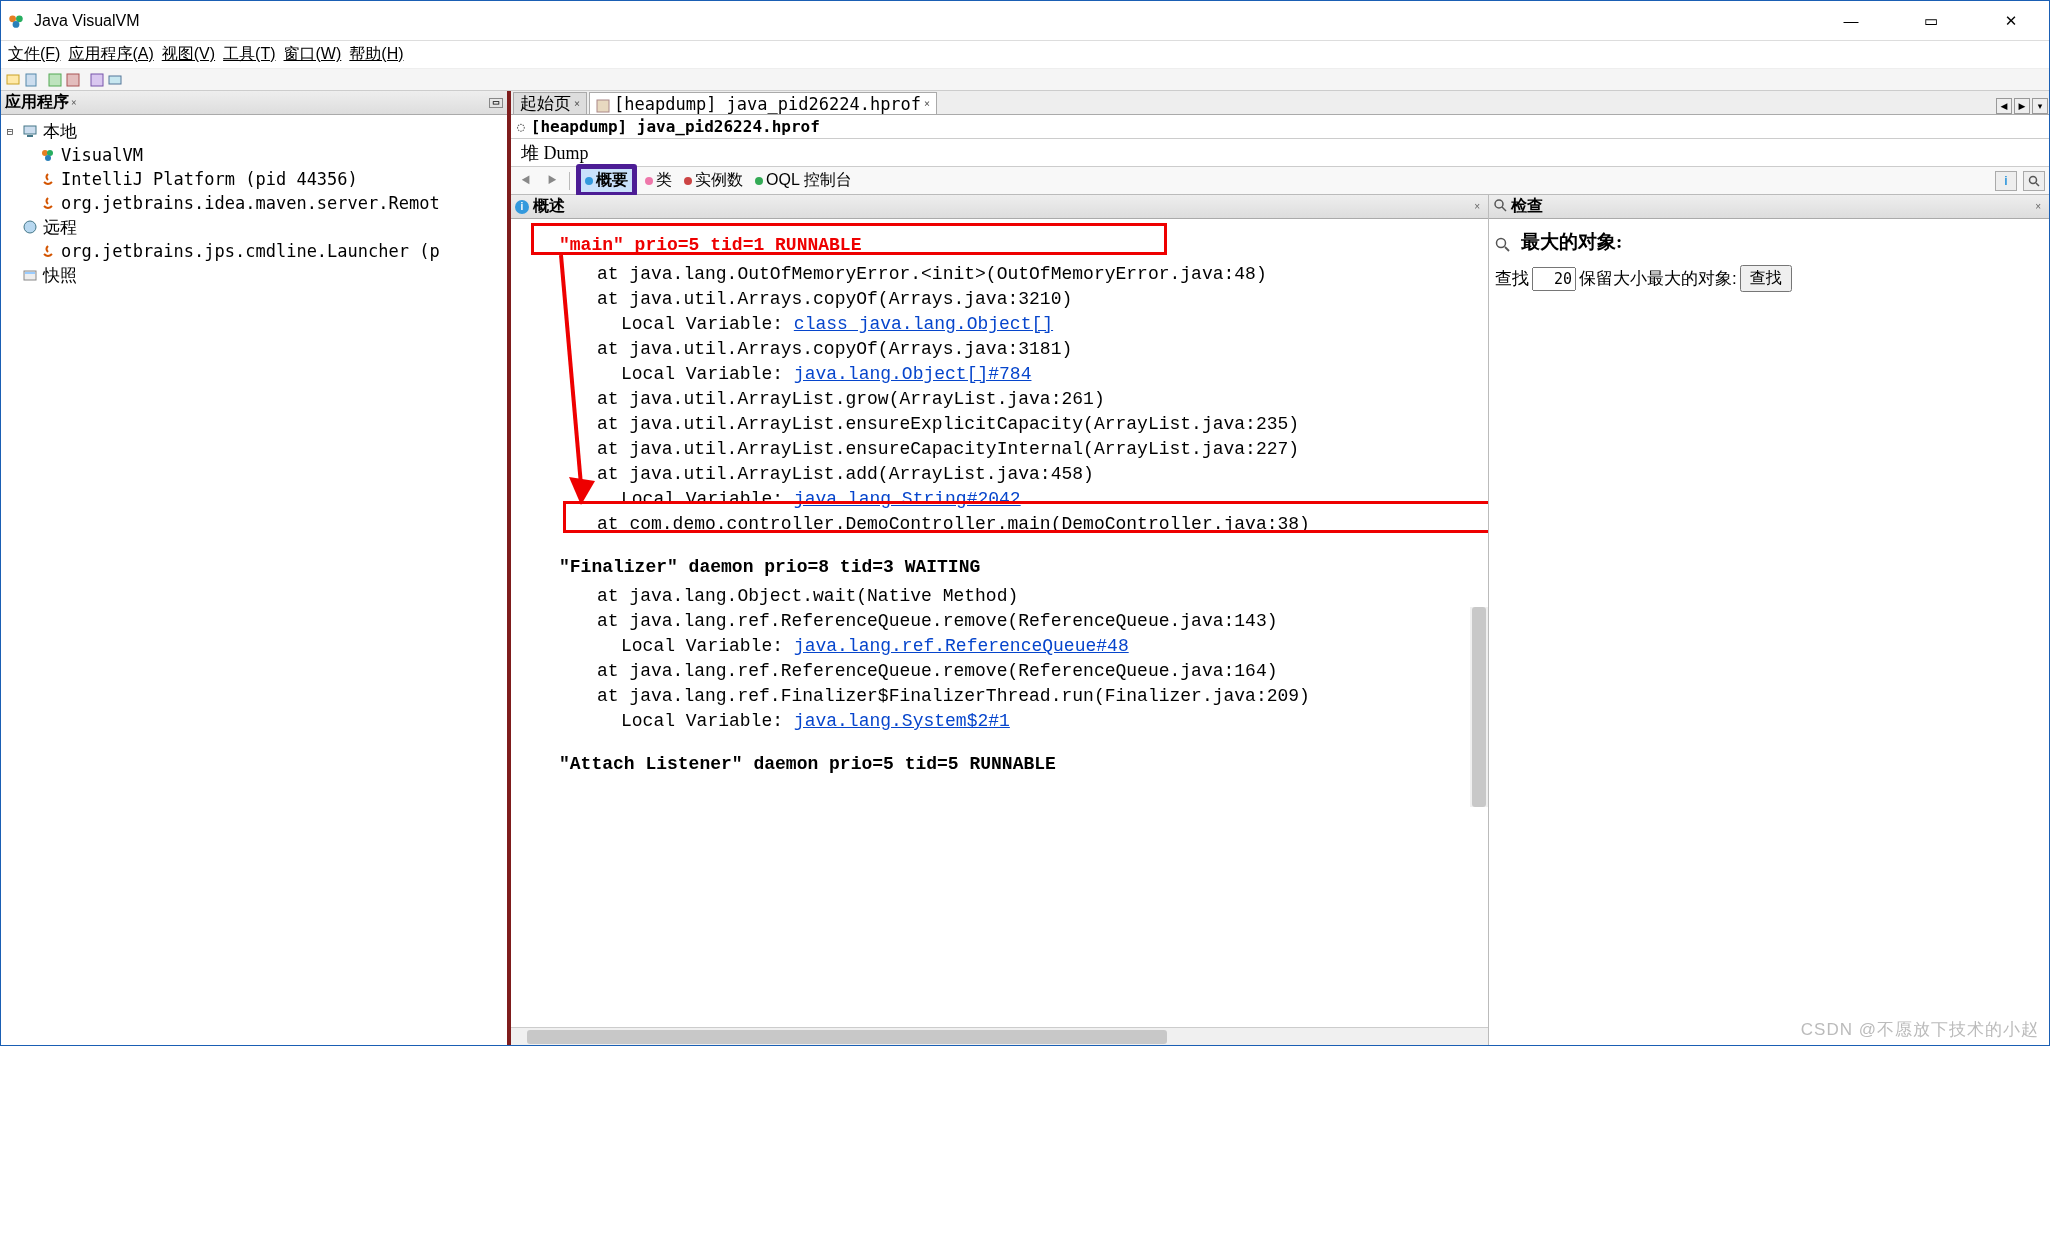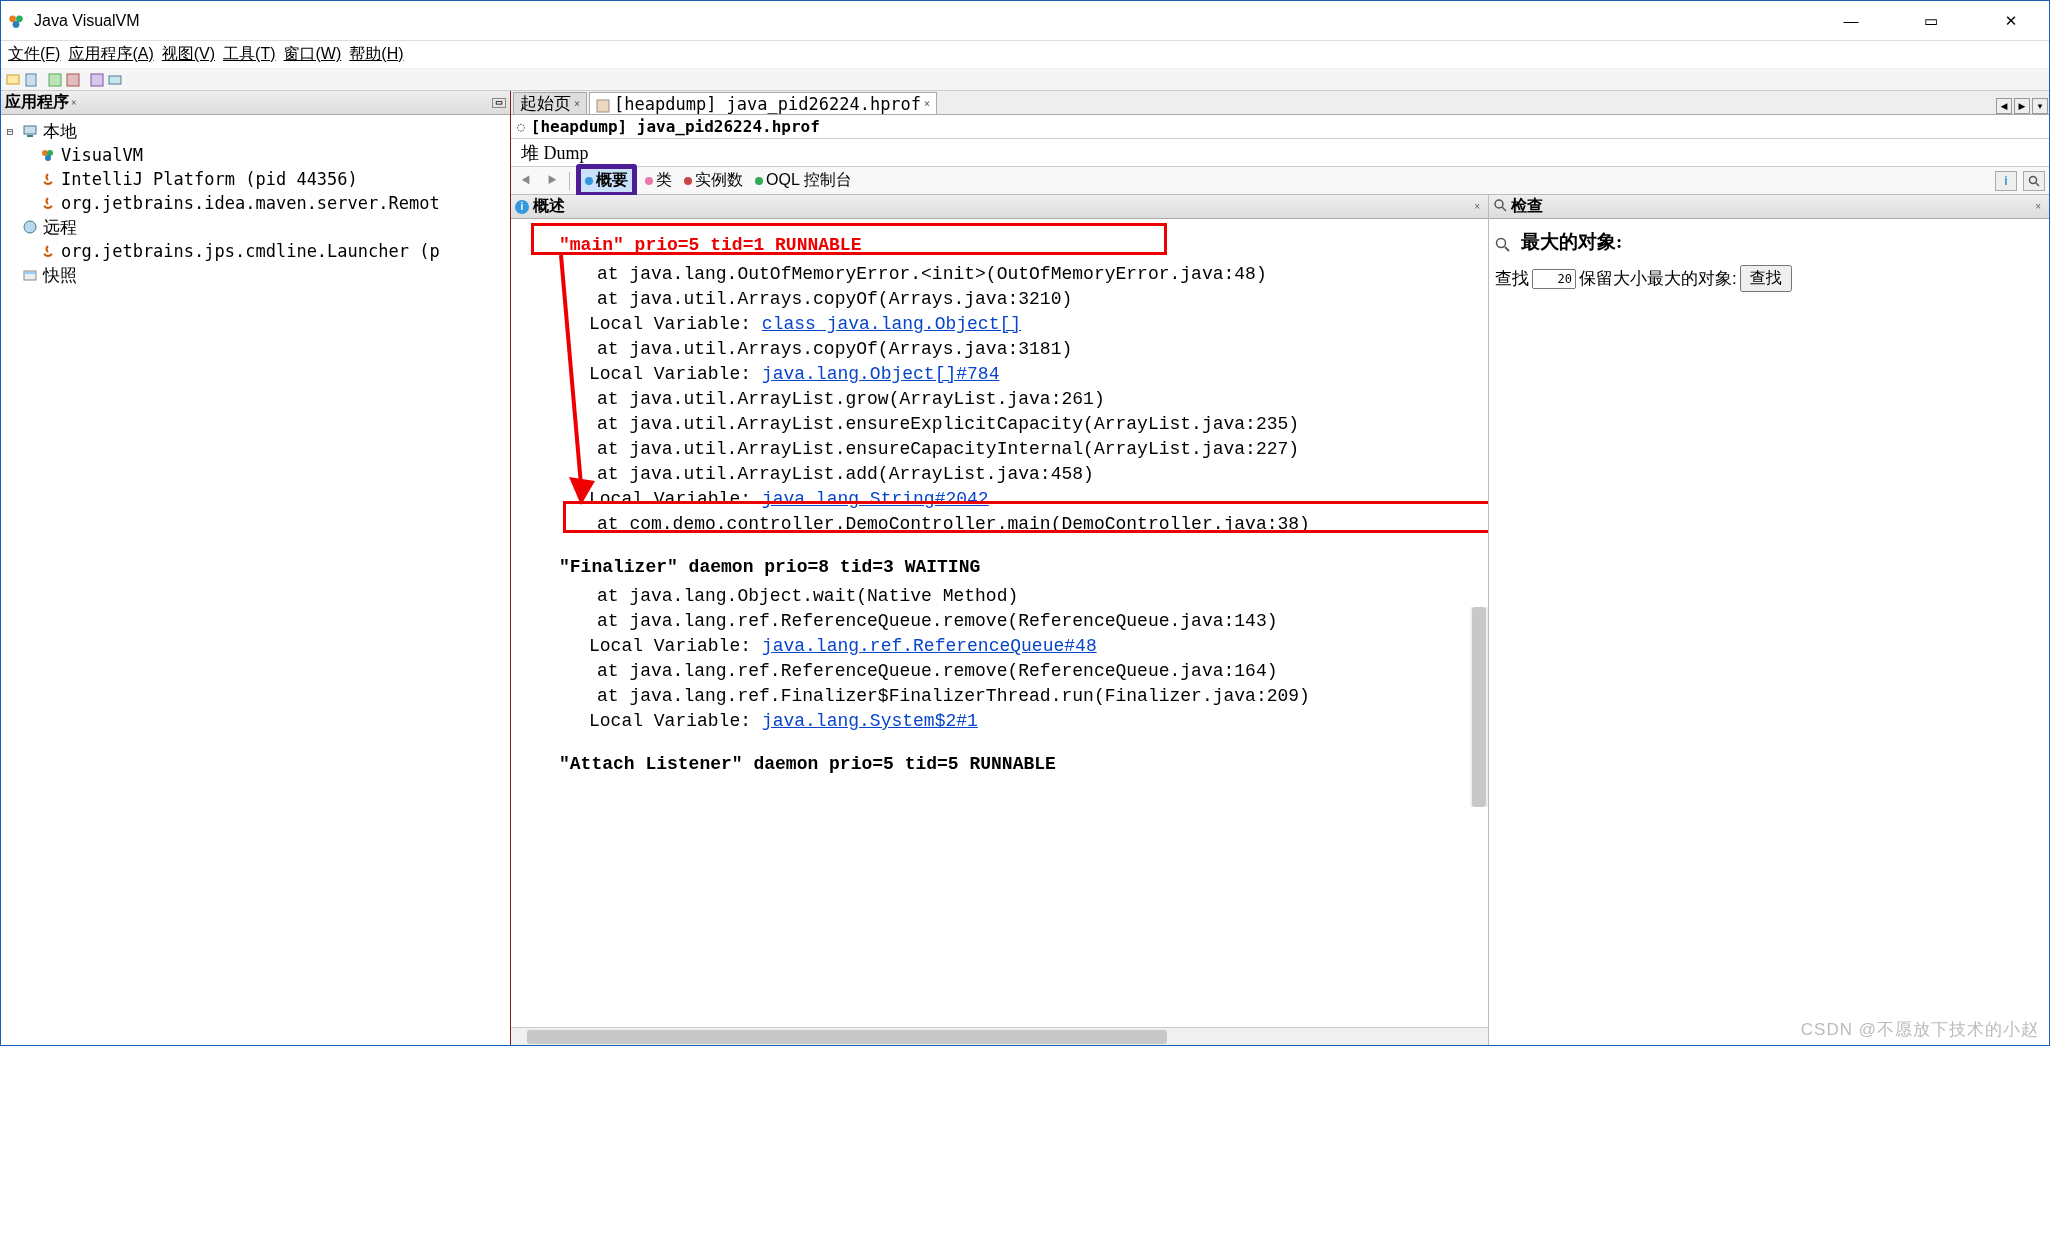--- a/index.html
+++ b/index.html
@@ -9,21 +9,21 @@
   .titlebar .app-icon{width:20px;height:20px;margin-right:8px;display:flex;align-items:center;justify-content:center;}
   .titlebar .title{font-size:16px;flex:1;}
   .win-controls{display:flex;gap:30px;margin-right:8px;}
   .win-controls .ctl{width:50px;height:30px;display:flex;align-items:center;justify-content:center;font-size:15px;font-family:Arial;}
   .menubar{height:28px;display:flex;align-items:center;padding:0 5px;gap:4px;background:#fff;border-bottom:1px solid #eee;font-size:16px;}
   .menubar .mitem{padding:2px 2px;cursor:default;text-decoration:underline;}
   .toolbar{height:22px;display:flex;align-items:center;padding:1px 4px;gap:2px;background:#f5f5f5;border-bottom:1px solid #ccc;}
   .toolbar .tb-ico{width:16px;height:16px;display:flex;align-items:center;justify-content:center;}
   .toolbar .sep{width:4px;}
   .content{flex:1;display:flex;min-height:0;}
-  .left-panel{width:510px;border-right:1px solid #7f1d1d;display:flex;flex-direction:column;background:#fff;}
+  .left-panel{width:510px;border-right:4px solid #7f1d1d;display:flex;flex-direction:column;background:#fff;}
   .panel-head{background:linear-gradient(#eee,#ddd);border-bottom:1px solid #aaa;height:24px;display:flex;align-items:center;padding:0 4px;font-size:16px;font-weight:bold;font-family:SimSun,serif;}
   .panel-head .close-x{font-size:10px;margin-left:2px;color:#555;}
   .panel-head .spacer{flex:1;}
   .panel-head .min-ico{width:14px;height:10px;border:1px solid #888;font-size:8px;display:flex;align-items:center;justify-content:center;}
   .tree{flex:1;padding:4px 2px;font-family:"NSimSun","SimSun",monospace;font-size:17px;overflow:auto;}
   .tree-row{display:flex;align-items:center;height:24px;white-space:nowrap;}
   .tree-row .exp{width:14px;text-align:center;font-size:11px;color:#444;}
   .tree-row .nico{width:18px;height:18px;margin:0 4px;display:flex;align-items:center;justify-content:center;}
   .indent1{padding-left:18px;}
   .right-area{flex:1;display:flex;flex-direction:column;min-width:0;}
@@ -48,34 +48,34 @@
   .split{flex:1;display:flex;min-height:0;}
   .center-col{flex:1;display:flex;flex-direction:column;min-width:0;border-right:1px solid #bbb;}
   .section-head{height:24px;background:linear-gradient(#eee,#ddd);border-bottom:1px solid #aaa;display:flex;align-items:center;padding:0 4px;font-size:15px;}
   .section-head .shico{width:14px;height:14px;border-radius:50%;background:#39d;color:#fff;font-size:10px;display:flex;align-items:center;justify-content:center;margin-right:4px;font-weight:bold;}
   .section-head .shtxt{font-weight:bold;font-family:SimSun;font-size:16px;}
   .section-head .shx{margin-left:auto;font-size:10px;color:#666;padding-right:4px;}
   .stack-body{flex:1;overflow:auto;padding:14px 20px 10px 20px;font-family:"NSimSun","Courier New",monospace;font-size:18px;line-height:25px;position:relative;background:#fff;}
   .stack-body .thread{font-weight:bold;margin-top:18px;margin-bottom:4px;margin-left:28px;}
   .stack-body .thread.first{margin-top:0;color:#e00;margin-left:28px;}
   .stack-body .st{margin-left:66px;white-space:nowrap;}
-  .stack-body .lv{margin-left:58px;white-space:nowrap;}
+  .stack-body .lv{margin-left:90px;white-space:nowrap;}
   .stack-body a.link{color:#0645cc;text-decoration:underline;}
   .redbox{position:absolute;border:3px solid #e00;pointer-events:none;}
   .arrow-svg{position:absolute;pointer-events:none;}
   .hscroll{height:18px;border-top:1px solid #ccc;background:#f0f0f0;position:relative;}
   .hscroll .thumb{position:absolute;left:16px;top:2px;height:14px;background:#c8c8c8;border-radius:3px;}
   .vscroll{position:absolute;right:0;bottom:0;width:18px;background:#f0f0f0;}
   .vscroll .vthumb{position:absolute;left:2px;width:14px;background:#c8c8c8;border-radius:3px;}
   .right-col{width:560px;display:flex;flex-direction:column;}
   .inspect-body{padding:10px 6px;font-size:17px;}
   .inspect-body .ins-title{font-weight:bold;font-family:SimSun;font-size:19px;margin-left:36px;margin-bottom:6px;}
   .inspect-body .ins-ico{position:relative;top:2px;margin-right:6px;}
   .inspect-body .row{display:flex;align-items:center;gap:3px;}
-  .inspect-body input.num{width:44px;font-family:monospace;font-size:12px;text-align:right;padding:1px 2px;}
+  .inspect-body input.num{width:44px;font-family:monospace;font-size:15px;text-align:right;padding:1px 2px;}
   .inspect-body button{font-family:SimSun;font-size:16px;padding:1px 8px;}
   .icon-svg{width:16px;height:16px;}
   .watermark{position:absolute;right:10px;bottom:4px;color:#bbb;font-size:17px;font-family:Arial;letter-spacing:1px;}
 </style>
 </head>
 <body>
 
 <div class="window">
   <div class="titlebar">
     <span class="app-icon">

